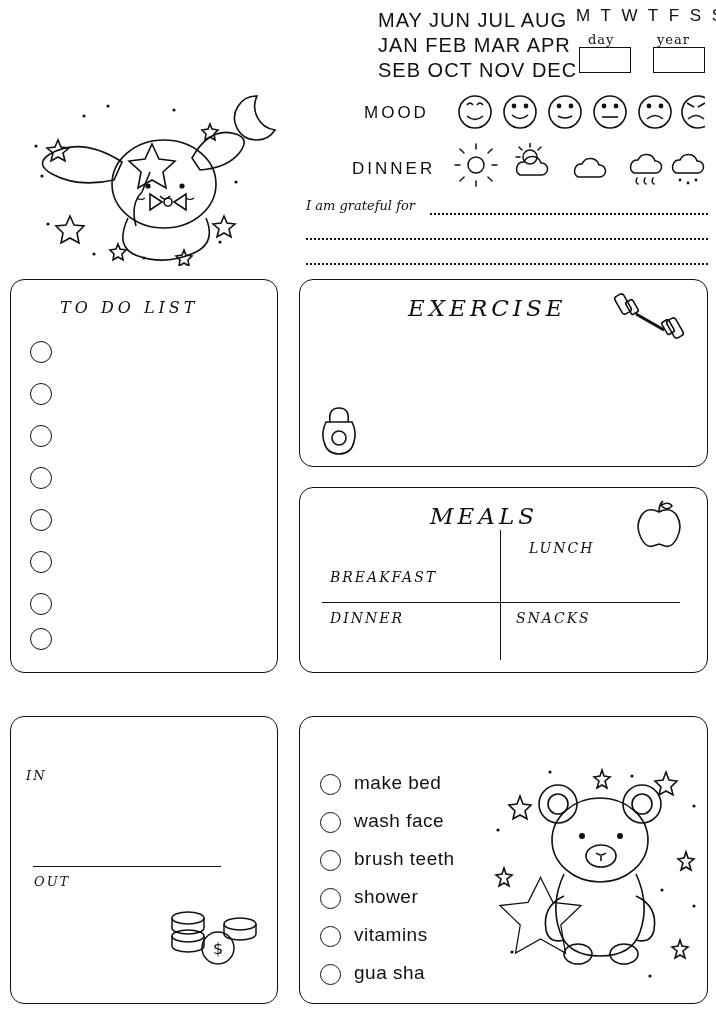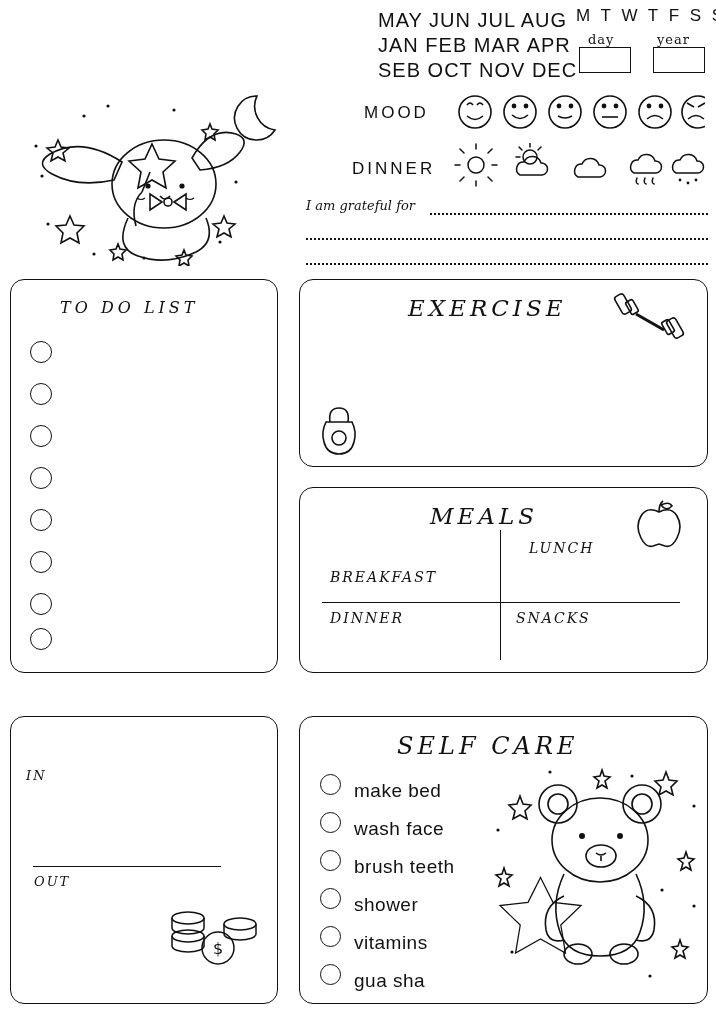--- a/index.html
+++ b/index.html
@@ -158,21 +158,20 @@
     width: 21px; height: 21px;
     border: 1.8px solid #111;
     border-radius: 50%;
   }
   .sc-text {
     position: absolute; left: 34px; top: 0;
     font-size: 19px;
     font-family: "Liberation Sans", sans-serif;
     letter-spacing: 0.5px;
     white-space: nowrap;
-    margin-top: 8px;
   }
 
   .art { position: absolute; }
 </style>
 </head>
 <body>
 
 <div class="page">
 
 
@@ -385,21 +384,20 @@
       <ellipse cx="26" cy="38" rx="16" ry="6"></ellipse>
       <path d="M10 38 v10 a16 6 0 0 0 32 0 v-10"></path>
       <ellipse cx="78" cy="26" rx="16" ry="6"></ellipse>
       <path d="M62 26 v10 a16 6 0 0 0 32 0 v-10"></path>
       <circle cx="56" cy="50" r="16"></circle>
       <text x="56" y="56" font-size="16" font-family="DejaVu Sans, sans-serif" text-anchor="middle" fill="#111" stroke="none">$</text>
     </svg>
   </div>
 
   <div class="box" id="selfcare-box"></div>
-  <div class="box-title" id="selfcare-title">SELF CARE</div>
 
   <div class="sc-row" style="top:772px;">
     <span class="sc-circle"></span>
     <span class="sc-text">make bed</span>
   </div>
   <div class="sc-row" style="top:810px;">
     <span class="sc-circle"></span>
     <span class="sc-text">wash face</span>
   </div>
   <div class="sc-row" style="top:848px;">

